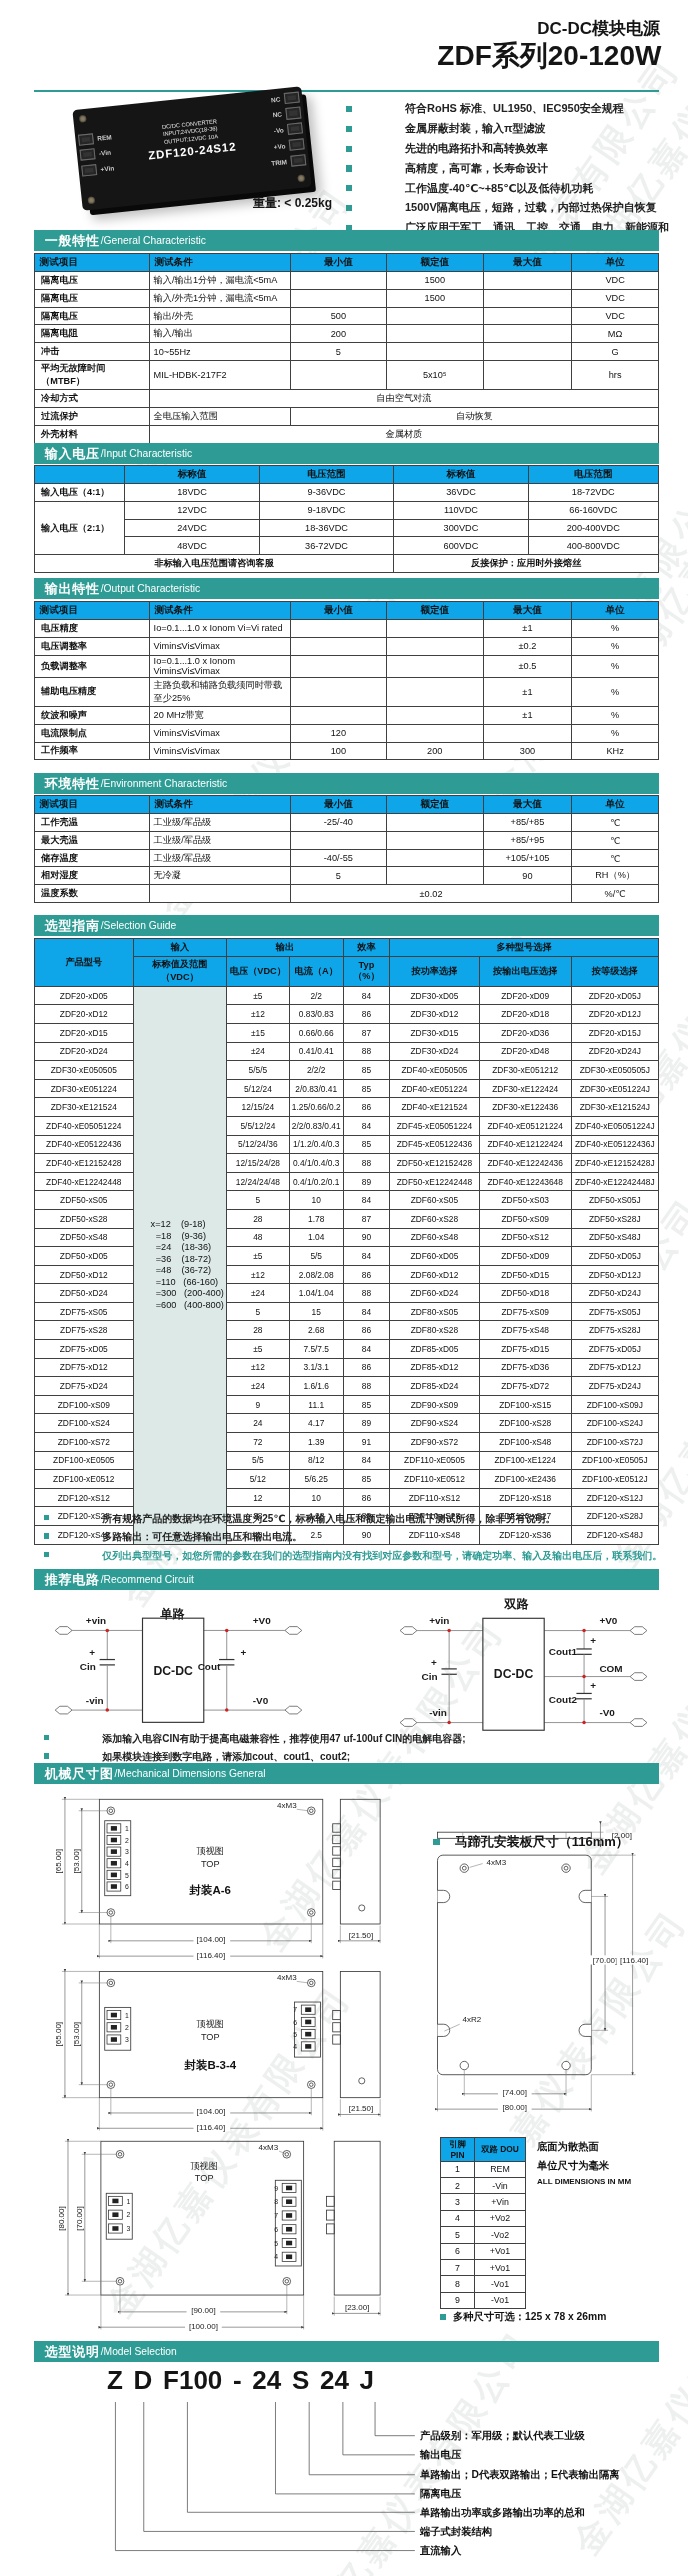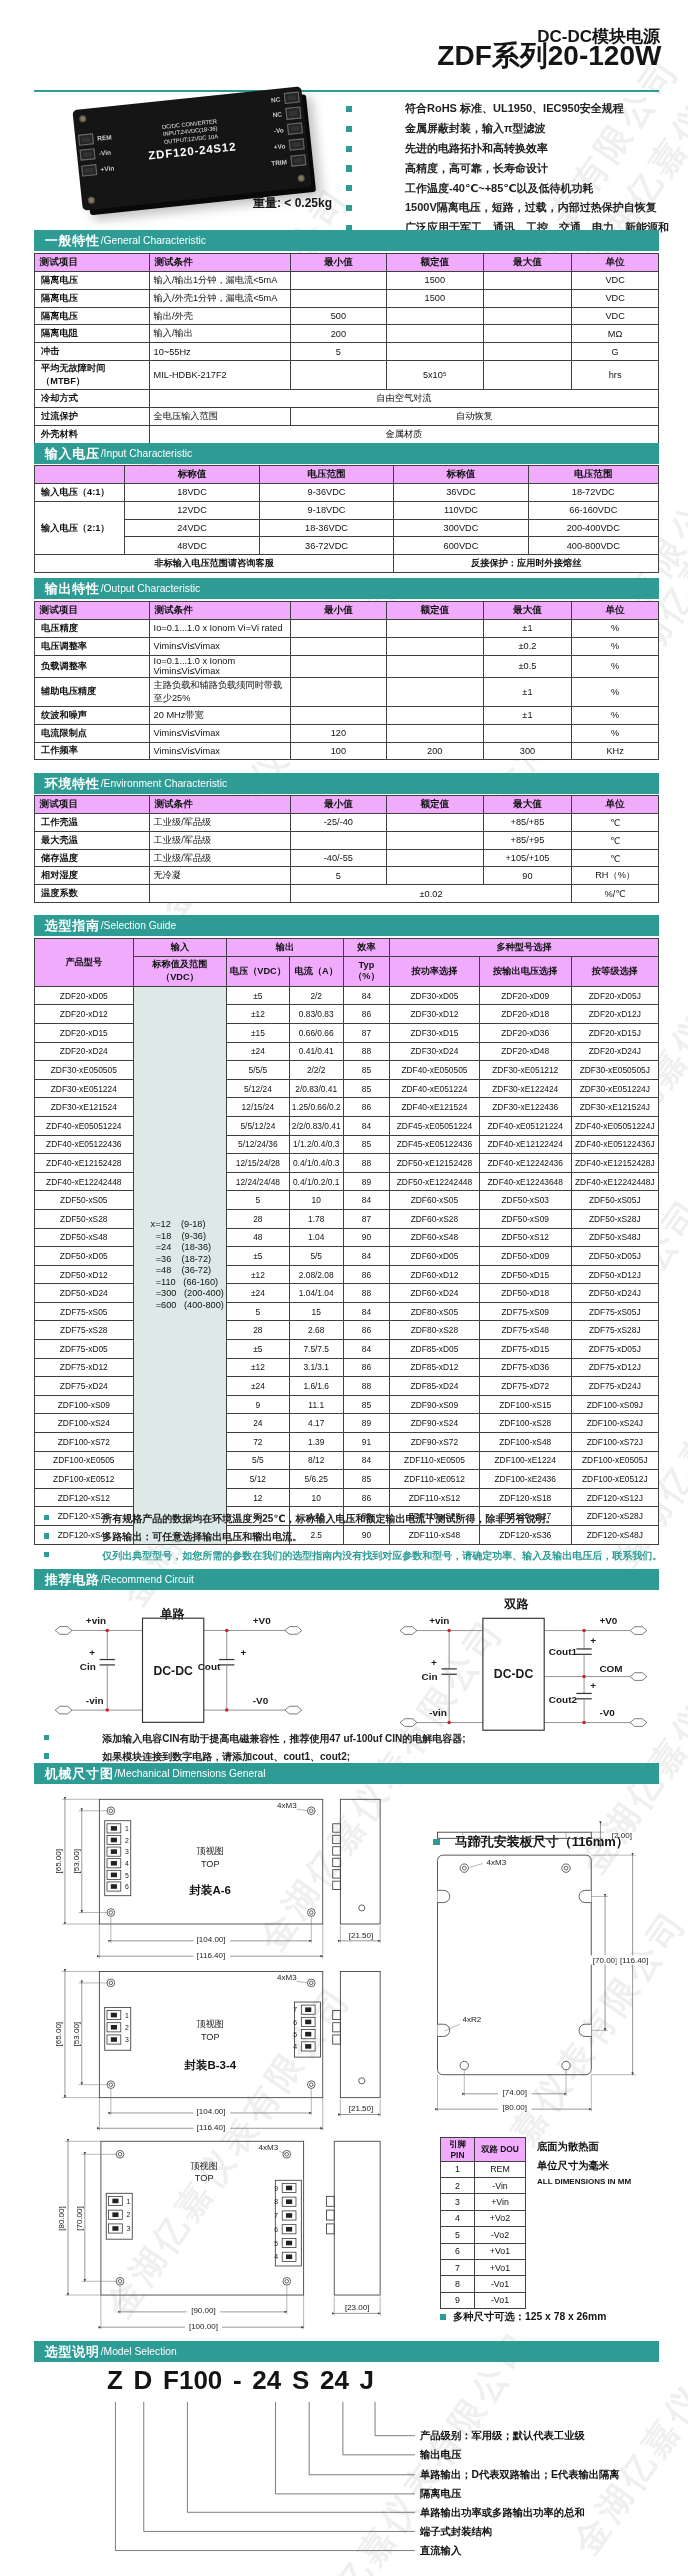--- a/index.html
+++ b/index.html
@@ -2,21 +2,21 @@
 <html style="font-size:12.2px"><head>
 <meta charset="utf-8">
 <style>
   html,body{margin:0;padding:0;background:#fff;}
   body{font-family:"Liberation Sans","DejaVu Sans",sans-serif;color:#111;}
   .page{position:relative;width:689px;height:2576px;background:#fff;overflow:hidden;}
   .wm{position:absolute;font-size:35px;font-weight:bold;color:rgba(125,138,138,0.13);
       transform:rotate(-55deg);white-space:nowrap;pointer-events:none;z-index:0;letter-spacing:4.6px;}
   .layer{position:absolute;inset:0;z-index:1;}
   
-  .t1{position:absolute;right:29px;top:17px;font-size:17px;font-weight:bold;color:#151515;margin-top:8px;}
+  .t1{position:absolute;right:29px;top:17px;font-size:17px;font-weight:bold;color:#151515;}
   .t2{position:absolute;right:27.6px;top:37px;font-size:28px;font-weight:bold;letter-spacing:0px;color:#151515;}
   .rule{position:absolute;left:34px;top:90px;width:625px;height:1.5px;background:#2e9c95;}
   
   .module{position:absolute;left:77px;top:98px;width:230px;height:101px;transform:rotate(-6deg);}
   .mod-body{position:absolute;inset:0;background:#151515;border-radius:4.6px;box-shadow:5.4px 6.9px 0 -1.5px #090909,9.2px 10.7px 10.7px rgba(0,0,0,0.25);}
   .screw{position:absolute;width:6.9px;height:6.9px;border-radius:50%;background:#8a7f66;box-shadow:inset 0 0 2.3px #000;}
   .s1{left:6.1px;top:6.1px}.s2{right:6.1px;top:6.1px}.s3{left:6.1px;bottom:6.1px}.s4{right:6.1px;bottom:6.1px}
   .lpins{position:absolute;left:3.1px;top:24.5px;}
   .rpins{position:absolute;right:3.1px;top:4.6px;}
   .lpins .sli,.rpins .sli{display:flex;align-items:center;margin-bottom:4.6px;color:#ccc;font-size:6.5px;font-weight:bold;}
@@ -38,21 +38,21 @@
   .notes{position:absolute;left:44px;width:620px;}
   .notes .bullet{margin-bottom:5.4px;}
   .notes .bsq{width:5.4px;height:5.4px;margin-top:3.1px;}
   .bullet.teal .btxt{color:#2e9c95;}
   
   .secbar{position:absolute;left:34px;width:625px;height:21.4px;background:#2e9c95;color:#fff;display:flex;align-items:center;padding-left:10.7px;box-sizing:border-box;}
   .secbar .zh{font-size:13px;font-weight:bold;letter-spacing:0.8px;}
   .secbar .en{font-size:10.3px;margin-left:0.8px;}
   
   .dt{position:absolute;left:34px;width:625px;border-collapse:collapse;table-layout:fixed;background:#fff;}
-  .dt th{background:#f0abfc;border:0.8px solid #404040;font-size:9.6px;font-weight:bold;text-align:center;padding:1.5px 4.6px;height:13.8px;color:#111;}
+  .dt th{background:#0ea5e9;border:0.8px solid #404040;font-size:9.6px;font-weight:bold;text-align:center;padding:1.5px 4.6px;height:13.8px;color:#111;}
   .dt th.l{text-align:left;}
   .dt td{border:0.8px solid #404040;font-size:9.2px;text-align:center;padding:0.8px 3.8px;height:15.3px;color:#111;}
   .dt td.l{text-align:left;}
   .dt td.rl{text-align:left;font-weight:bold;padding-left:6.1px;}
   .dt td.b{font-weight:bold;}
   .sg th{font-size:9.2px;padding:1.5px 1.5px;}
   .sg td{font-size:8.4px;padding:0.8px 1.5px;height:16px;}
   .sg td.im{background:#dce9e7;white-space:pre;text-align:left;padding-left:17px;font-size:9.2px;line-height:11.5px;vertical-align:middle;}
   .pt{left:440px;width:86px;}
   .pt th{font-size:8.4px;height:12.2px;padding:0.8px 1.5px;}

